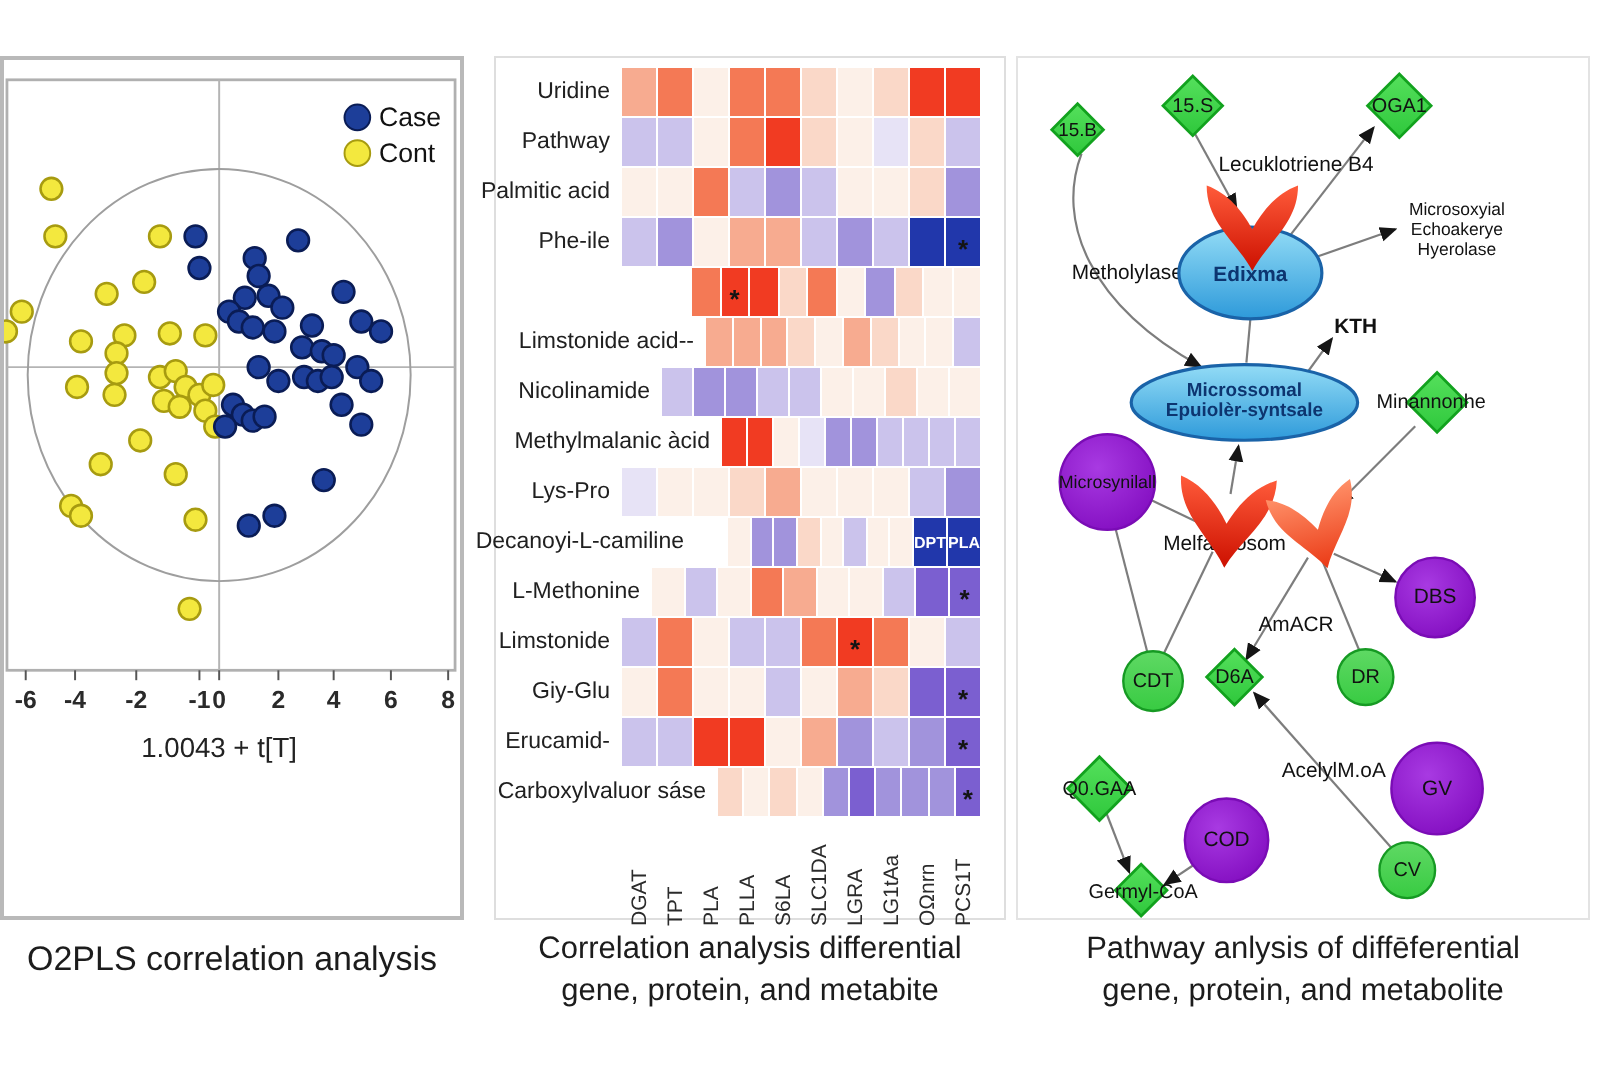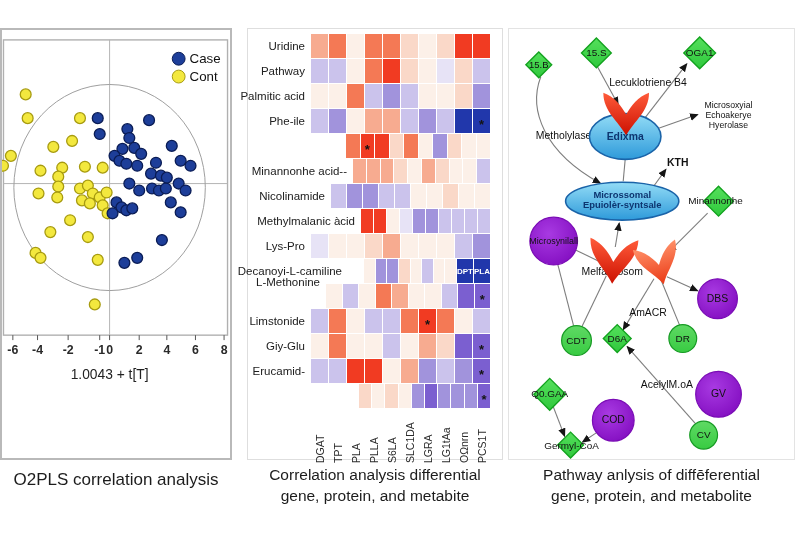--- a/index.html
+++ b/index.html
@@ -192,21 +192,21 @@
           </div>
           <div class="hm-cell" style="background:#f13b22"></div>
           <div class="hm-cell" style="background:#fad8c8"></div>
           <div class="hm-cell" style="background:#f47955"></div>
           <div class="hm-cell" style="background:#fcf0e8"></div>
           <div class="hm-cell" style="background:#a193dc"></div>
           <div class="hm-cell" style="background:#fad8c8"></div>
           <div class="hm-cell" style="background:#fcf0e8"></div>
           <div class="hm-cell" style="background:#fcf0e8"></div>
         </div>
-        <div class="hm-rowlabel" style="right:155px;top:130px">Minannonhe acid--</div>
+        <div class="hm-rowlabel" style="right:155px;top:130px">Limstonide acid--</div>
         <div class="hm-row" style="left:105px;top:130px;width:138px">
           <div class="hm-cell" style="background:#f7ab90"></div>
           <div class="hm-cell" style="background:#f7ab90"></div>
           <div class="hm-cell" style="background:#f7ab90"></div>
           <div class="hm-cell" style="background:#fad8c8"></div>
           <div class="hm-cell" style="background:#fcf0e8"></div>
           <div class="hm-cell" style="background:#f7ab90"></div>
           <div class="hm-cell" style="background:#fad8c8"></div>
           <div class="hm-cell" style="background:#fcf0e8"></div>
           <div class="hm-cell" style="background:#fcf0e8"></div>
@@ -261,21 +261,21 @@
           <div class="hm-cell" style="background:#cbc3ec"></div>
           <div class="hm-cell" style="background:#fcf0e8"></div>
           <div class="hm-cell" style="background:#fcf0e8"></div>
           <div class="hm-cell" style="background:#2137ab">
             <span class="hm-celltext">DPT</span>
           </div>
           <div class="hm-cell" style="background:#2137ab">
             <span class="hm-celltext">PLA</span>
           </div>
         </div>
-        <div class="hm-rowlabel" style="right:182px;top:241px">L-Methonine</div>
+        <div class="hm-rowlabel" style="right:182px;top:255px">L-Methonine</div>
         <div class="hm-row" style="left:78px;top:255px;width:165px">
           <div class="hm-cell" style="background:#fcf0e8"></div>
           <div class="hm-cell" style="background:#cbc3ec"></div>
           <div class="hm-cell" style="background:#fcf0e8"></div>
           <div class="hm-cell" style="background:#f47955"></div>
           <div class="hm-cell" style="background:#f7ab90"></div>
           <div class="hm-cell" style="background:#fcf0e8"></div>
           <div class="hm-cell" style="background:#fcf0e8"></div>
           <div class="hm-cell" style="background:#cbc3ec"></div>
           <div class="hm-cell" style="background:#7b5fd0"></div>
@@ -321,20 +321,21 @@
           <div class="hm-cell" style="background:#f13b22"></div>
           <div class="hm-cell" style="background:#fcf0e8"></div>
           <div class="hm-cell" style="background:#f7ab90"></div>
           <div class="hm-cell" style="background:#a193dc"></div>
           <div class="hm-cell" style="background:#cbc3ec"></div>
           <div class="hm-cell" style="background:#a193dc"></div>
           <div class="hm-cell" style="background:#7b5fd0">
             <span class="hm-star">*</span>
           </div>
         </div>
+        <div class="hm-rowlabel" style="right:149px;top:355px">Carboxylvaluor sáse</div>
         <div class="hm-row" style="left:111px;top:355px;width:132px">
           <div class="hm-cell" style="background:#fad8c8"></div>
           <div class="hm-cell" style="background:#fcf0e8"></div>
           <div class="hm-cell" style="background:#fad8c8"></div>
           <div class="hm-cell" style="background:#fcf0e8"></div>
           <div class="hm-cell" style="background:#a193dc"></div>
           <div class="hm-cell" style="background:#7b5fd0"></div>
           <div class="hm-cell" style="background:#a193dc"></div>
           <div class="hm-cell" style="background:#a193dc"></div>
           <div class="hm-cell" style="background:#a193dc"></div>

